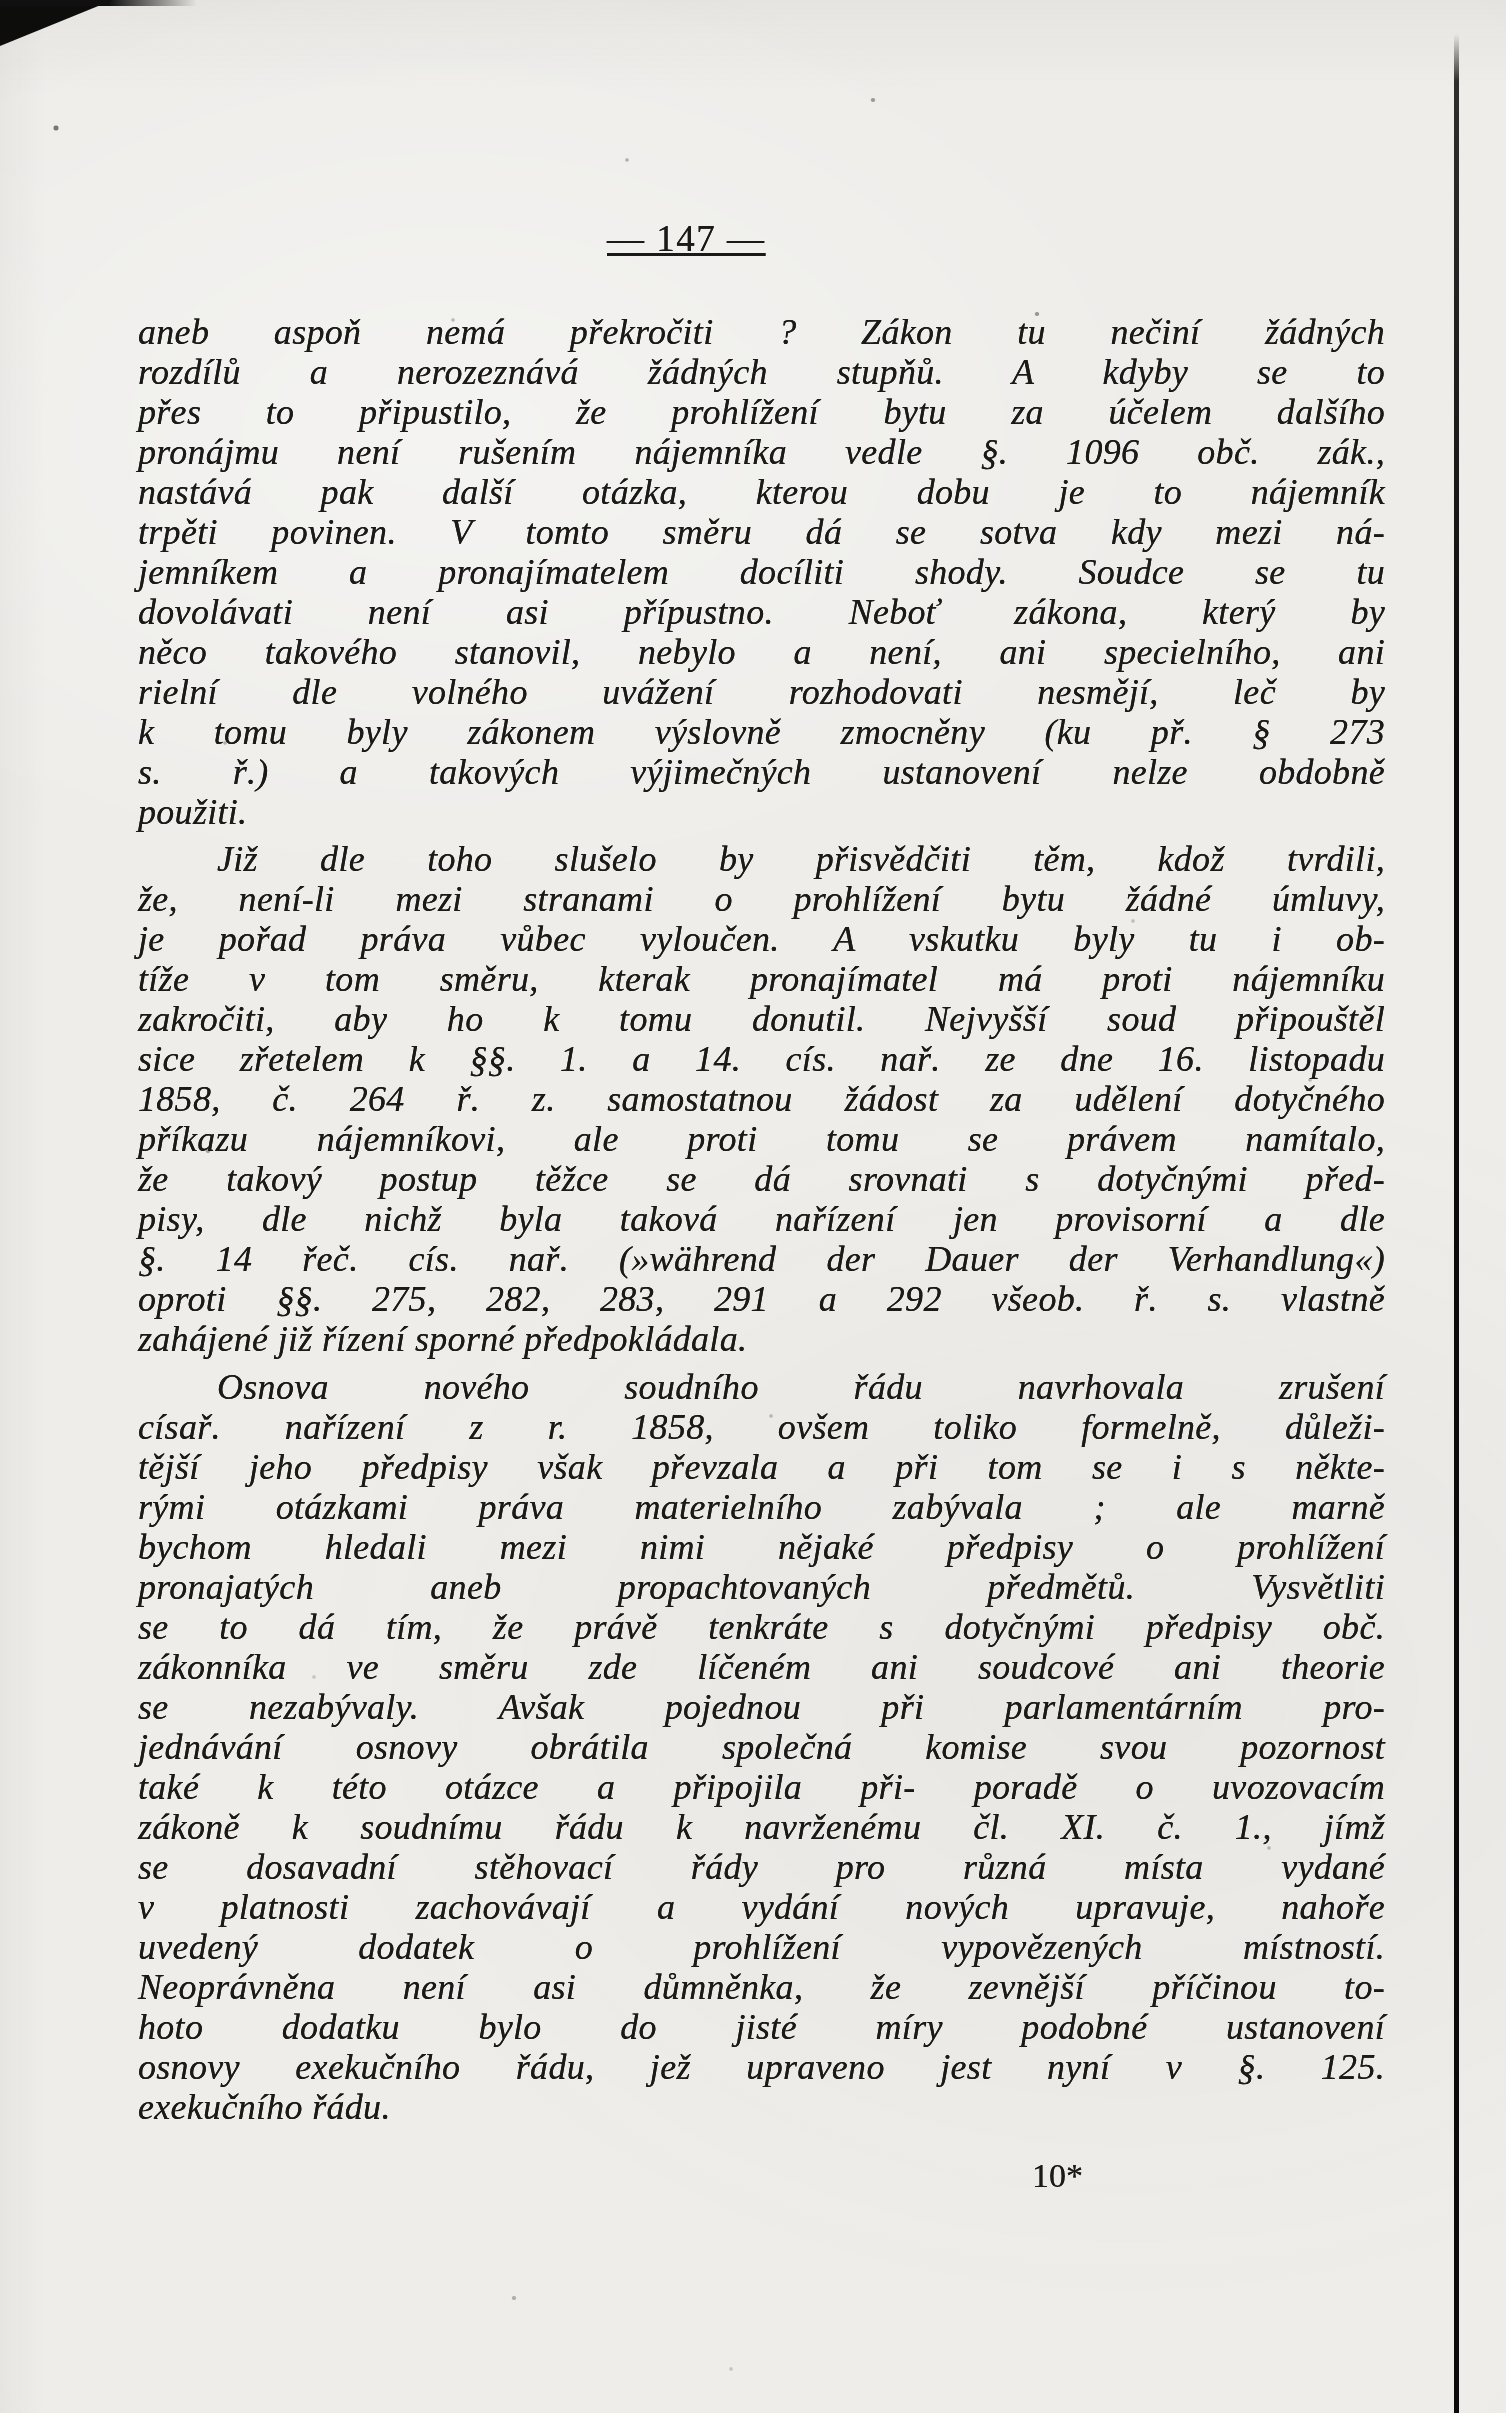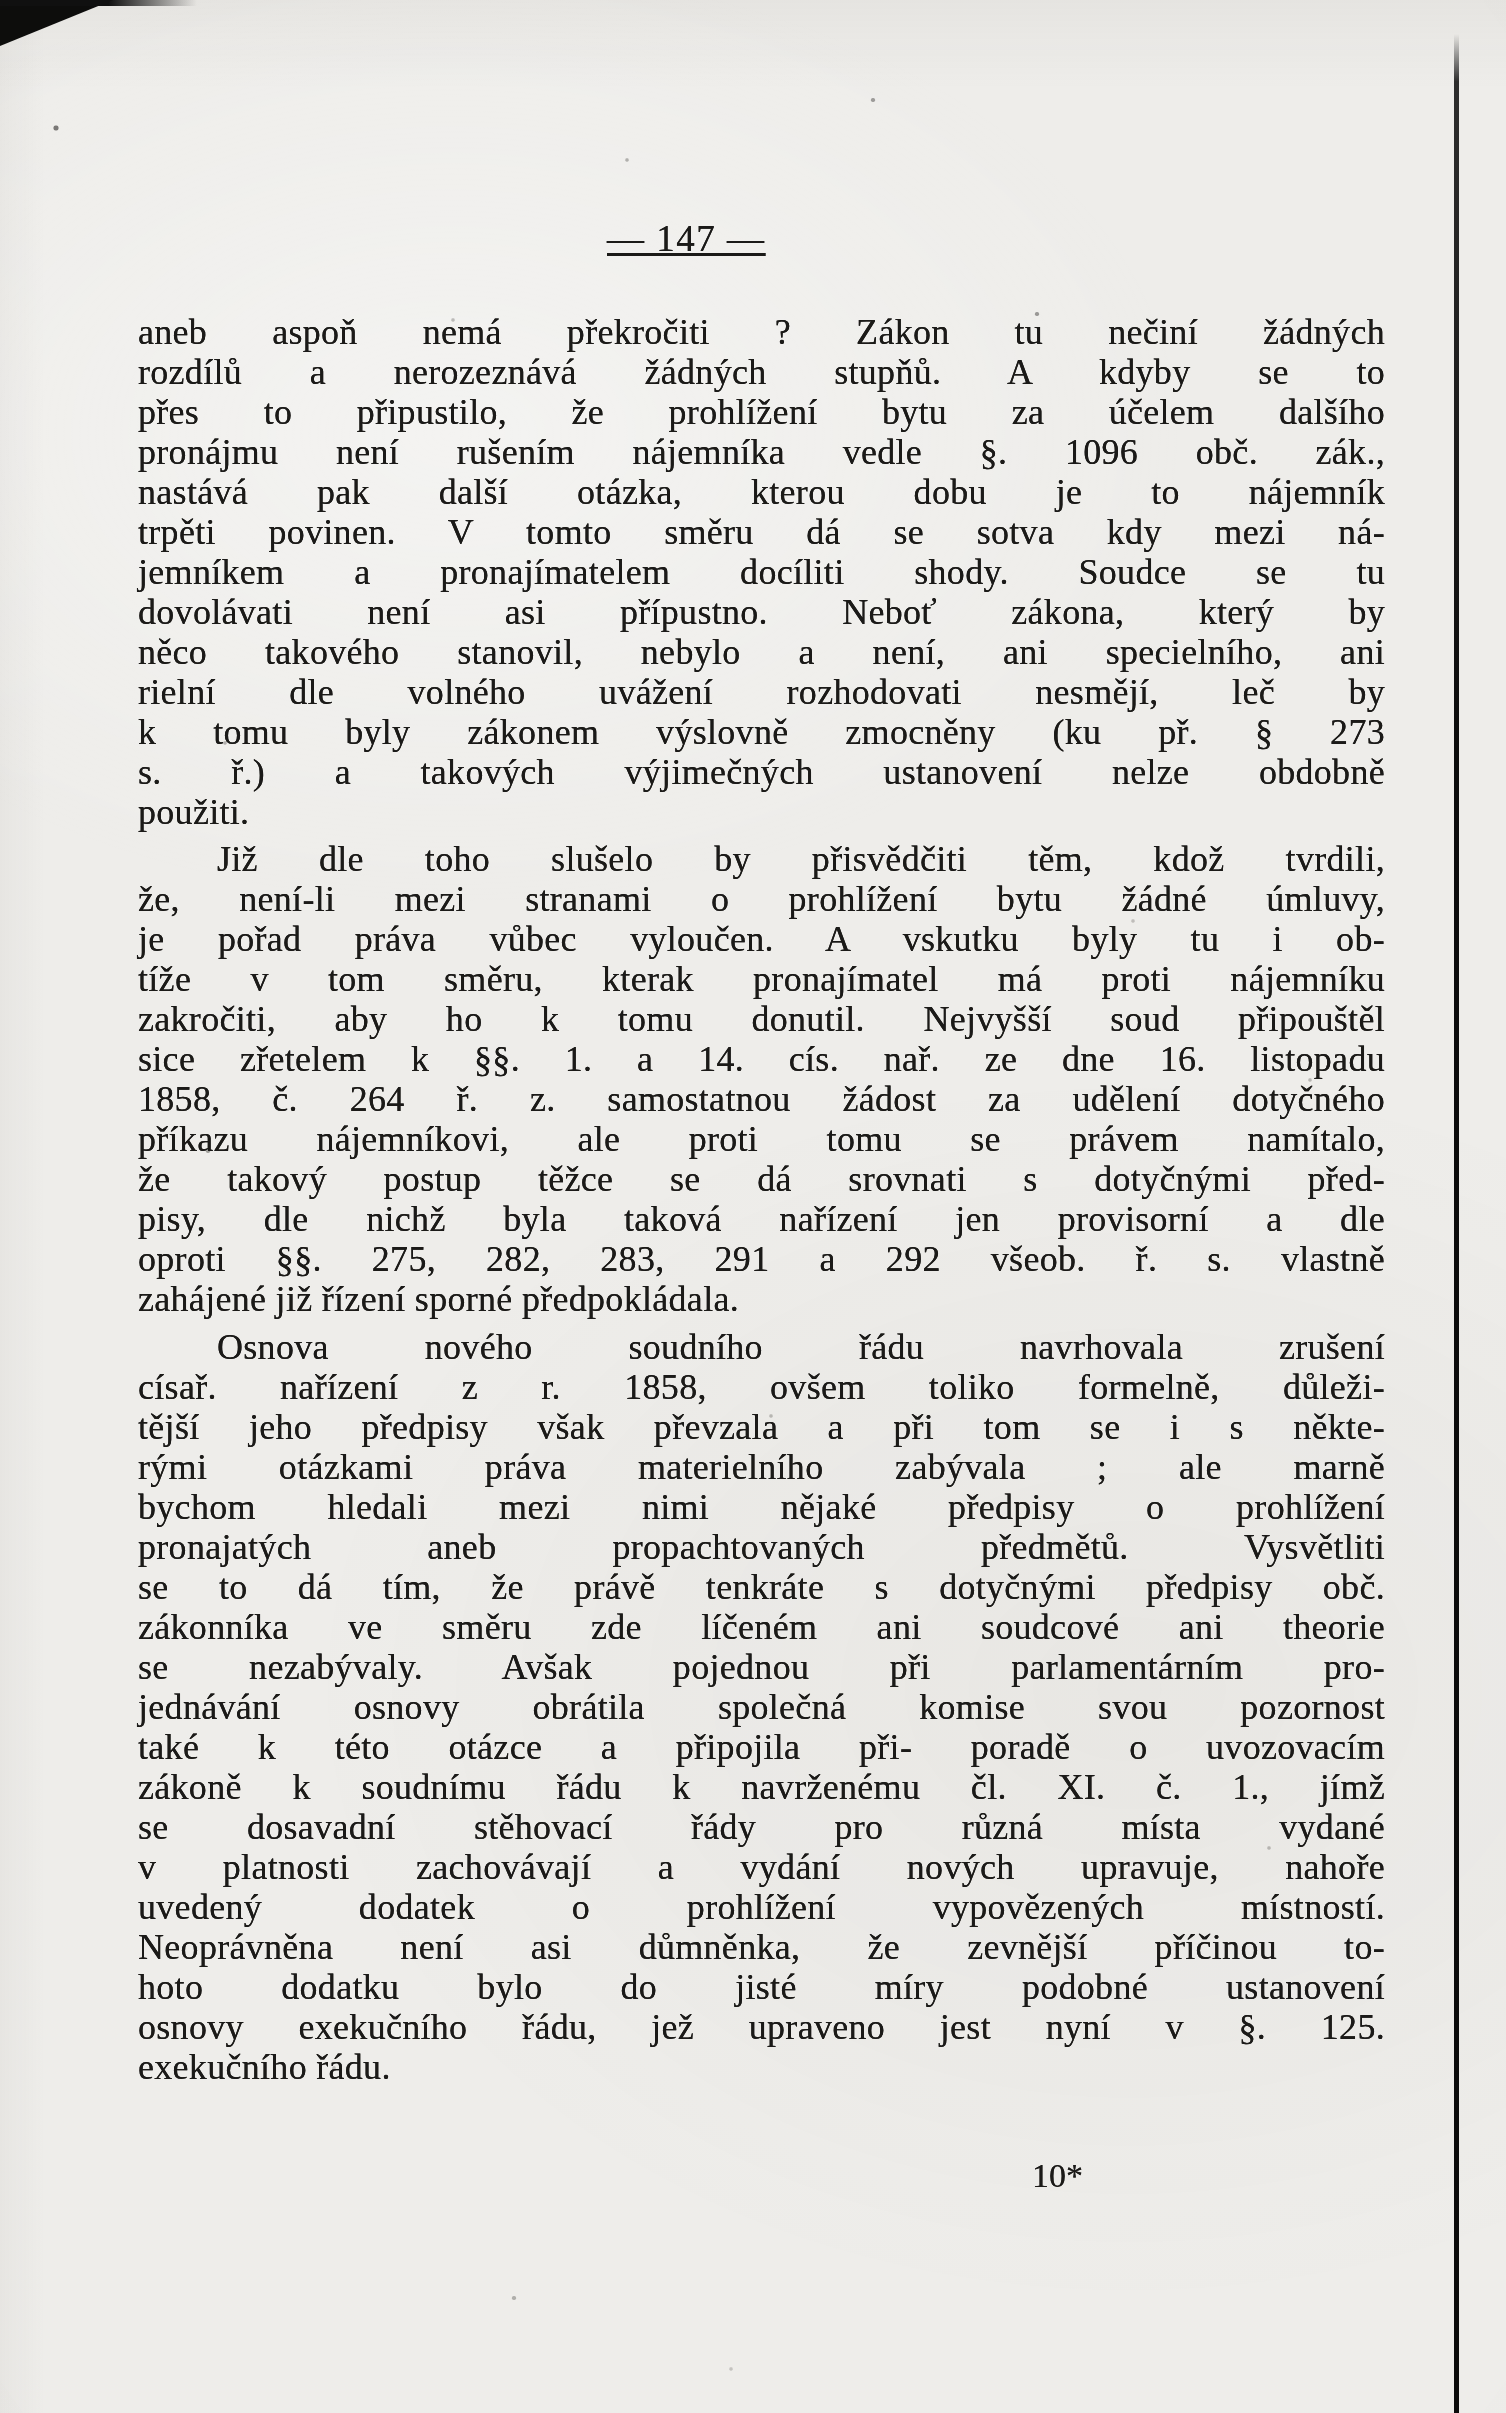--- a/index.html
+++ b/index.html
@@ -35,20 +35,21 @@
 
   .text-block {
     position: absolute;
     top: 312px;
     left: 138px;
     width: 1247px;
     font-size: 36px;
     line-height: 40px;
     letter-spacing: 0.3px;
     text-shadow: 0 0 0.5px currentColor;
+    font-style: italic;
   }
 
   .paragraph { margin: 0; }
   .paragraph.spaced { margin-top: 7.4px; }
 
   .line {
     text-align: justify;
     text-align-last: justify;
     white-space: normal;
   }
@@ -147,20 +148,21 @@
       <div class="line">Již dle toho slušelo by přisvědčiti těm, kdož tvrdili,</div>
       <div class="line">že, není-li mezi stranami o prohlížení bytu žádné úmluvy,</div>
       <div class="line">je pořad práva vůbec vyloučen. A vskutku byly tu i ob-</div>
       <div class="line">tíže v tom směru, kterak pronajímatel má proti nájemníku</div>
       <div class="line">zakročiti, aby ho k tomu donutil. Nejvyšší soud připouštěl</div>
       <div class="line">sice zřetelem k §§. 1. a 14. cís. nař. ze dne 16. listopadu</div>
       <div class="line">1858, č. 264 ř. z. samostatnou žádost za udělení dotyčného</div>
       <div class="line">příkazu nájemníkovi, ale proti tomu se právem namítalo,</div>
       <div class="line">že takový postup těžce se dá srovnati s dotyčnými před-</div>
       <div class="line">pisy, dle nichž byla taková nařízení jen provisorní a dle</div>
+      <div class="line">§. 14 řeč. cís. nař. (»während der Dauer der Verhandlung«)</div>
       <div class="line">oproti §§. 275, 282, 283, 291 a 292 všeob. ř. s. vlastně</div>
       <div class="line last">zahájené již řízení sporné předpokládala.</div>
     </div>
     <div class="paragraph indent spaced">
       <div class="line">Osnova nového soudního řádu navrhovala zrušení</div>
       <div class="line">císař. nařízení z r. 1858, ovšem toliko formelně, důleži-</div>
       <div class="line">tější jeho předpisy však převzala a při tom se i s někte-</div>
       <div class="line">rými otázkami práva materielního zabývala ; ale marně</div>
       <div class="line">bychom hledali mezi nimi nějaké předpisy o prohlížení</div>
       <div class="line">pronajatých aneb propachtovaných předmětů. Vysvětliti</div>

